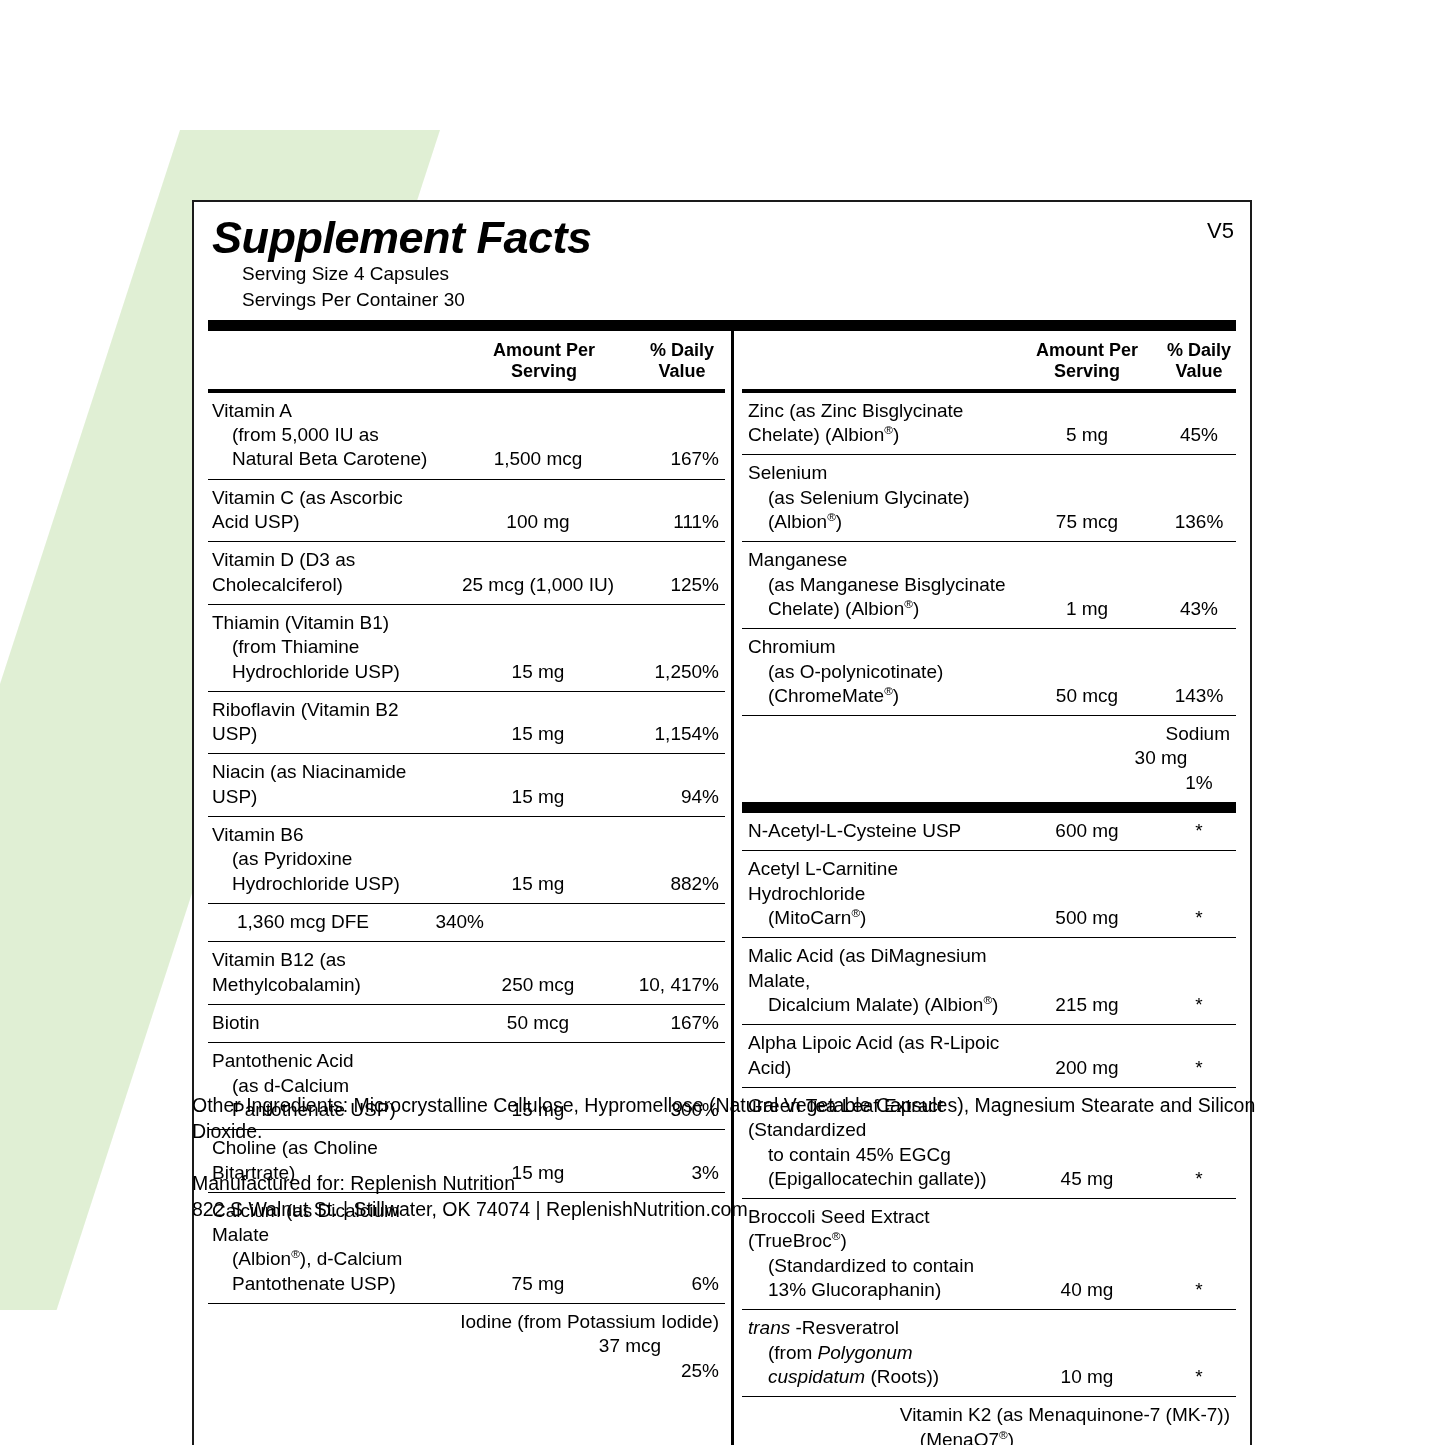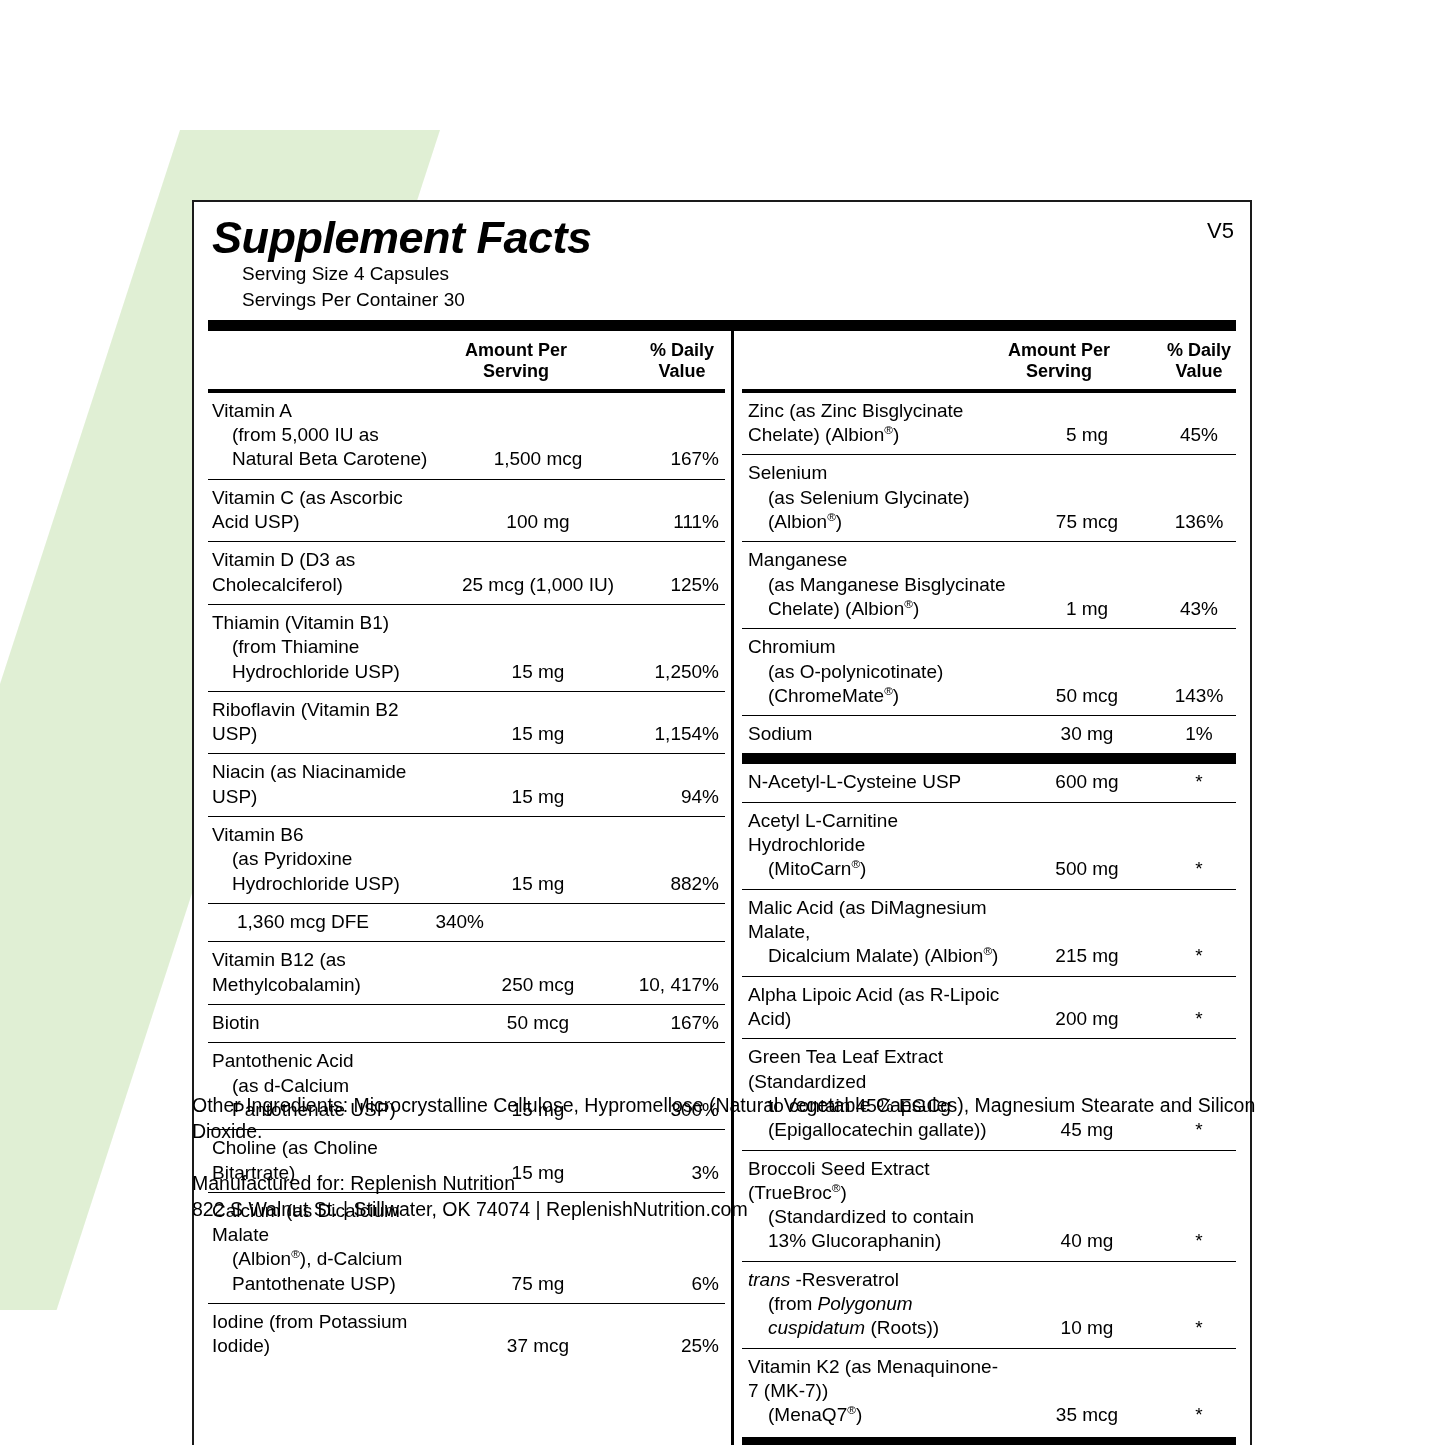--- a/index.html
+++ b/index.html
@@ -123,21 +123,20 @@
 
   .hdr {
     display: flex;
     justify-content: flex-end;
     font-size: 18px;
     font-weight: bold;
     line-height: 1.2;
     padding-top: 9px;
     padding-bottom: 6px;
     text-align: center;
-    gap: 28px;
   }
   .hdr .amt {
     width: 190px;
     text-align: center;
   }
   .hdr .dv {
     width: 86px;
     text-align: center;
   }
   .hdr-rule {
@@ -148,20 +147,21 @@
   .row {
     display: flex;
     align-items: flex-end;
     border-bottom: 1px solid #000;
     padding: 6px 0 7px 0;
     font-size: 19px;
     line-height: 1.28;
   }
   .row:last-child {
     border-bottom: none;
+    flex-direction: column;
   }
   .row .nm {
     flex: 1;
     padding-left: 4px;
     padding-right: 6px;
   }
   .row .nm .sub {
     display: block;
     padding-left: 20px;
   }

